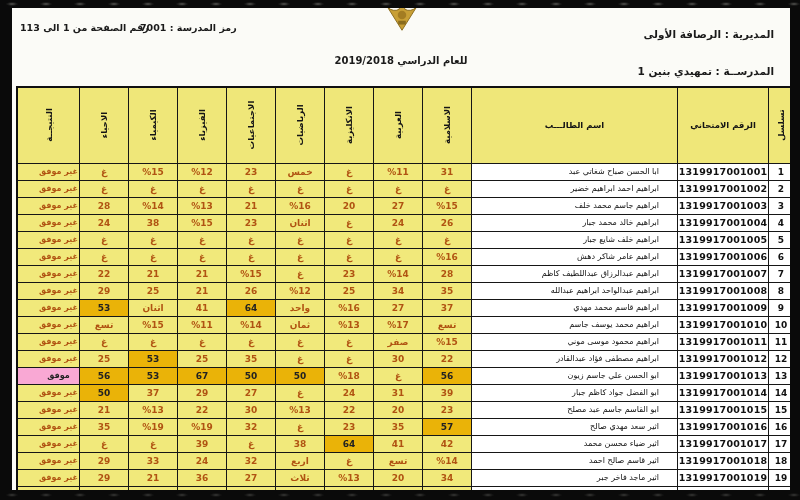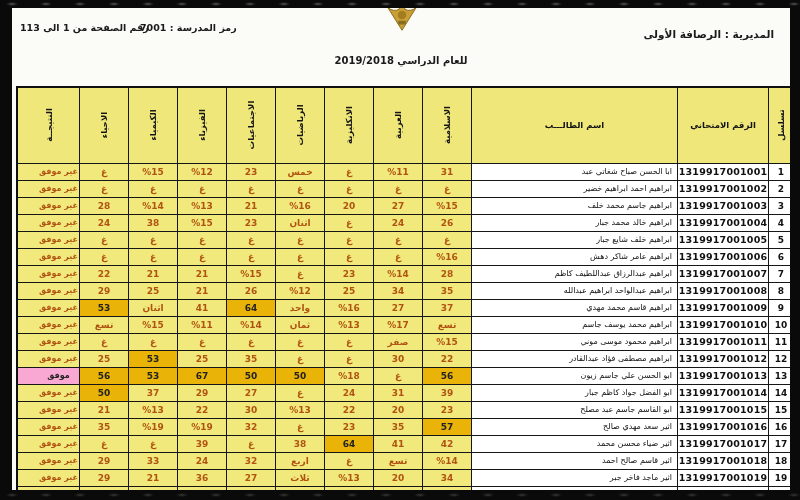--- a/index.html
+++ b/index.html
@@ -44,21 +44,21 @@
   .col-subj{width:48px;}
   .col-result{width:61px;}
   .vtext{
     position:absolute;left:50%;top:50%;
     transform:translate(-50%,-50%) rotate(-90deg);
     white-space:nowrap;font-size:8.5px;font-weight:bold;direction:rtl;
   }
   .htext{font-size:8.5px;text-align:center;display:block;direction:rtl;}
   td.serial{background:#fff;text-align:center;font-size:9px;font-weight:bold;color:#111;}
   td.exam{background:#fff;text-align:center;font-size:9.5px;font-weight:bold;color:#111;letter-spacing:.2px;}
-  td.name{background:#fff;text-align:right;font-size:8px;color:#111;padding-right:5px;direction:rtl;white-space:nowrap;}
+  td.name{background:#fff;text-align:right;font-size:8px;color:#111;padding-right:18px;direction:rtl;white-space:nowrap;}
   td.grade{background:#f1e97b;text-align:center;font-size:9px;font-weight:bold;color:#b05312;}
   td.grade.pass{background:#eab308;color:#222;}
   td.result{background:#f1e97b;text-align:center;font-size:8px;font-weight:bold;color:#b05312;white-space:nowrap;padding-left:20px;}
   td.result.pass{background:#f9a8d4;color:#222;}
   .g{direction:ltr;unicode-bidi:isolate;}
 </style>
 </head>
 <body>
 
 <div class="frame-noise top"></div>
@@ -66,20 +66,21 @@
 
 <div class="page">
 
   <svg class="emblem" viewBox="0 0 40 34">
     <path d="M20 32 L5 8 Q11 13 17 10 L18 3 Q20 1 22 3 L23 10 Q29 13 35 8 Z" fill="#c89f35" stroke="#8a6c1e" stroke-width="1"></path>
     <circle cx="20" cy="16" r="4.5" fill="#a37c22"></circle>
     <path d="M16 22 h8 v4 h-8 z" fill="#8a6c1e"></path>
   </svg>
 
   <div class="hdr-text hdr-right hdr-line1">المديرية :  الرصافة الأولى</div>
+  <div class="hdr-text hdr-right hdr-line2">المدرســة :  تمهيدي بنين 1</div>
 
   <div class="hdr-text hdr-center hdr-year">للعام الدراسي    2019/2018</div>
 
   <div class="hdr-text hdr-left hdr-code">رمز المدرسة :      7001</div>
   <div class="hdr-text hdr-left hdr-page">رقم الصفحة من 1 الى 113</div>
 
   <div class="tablewrap">
     <table>
       <thead>
         <tr id="head-row">

